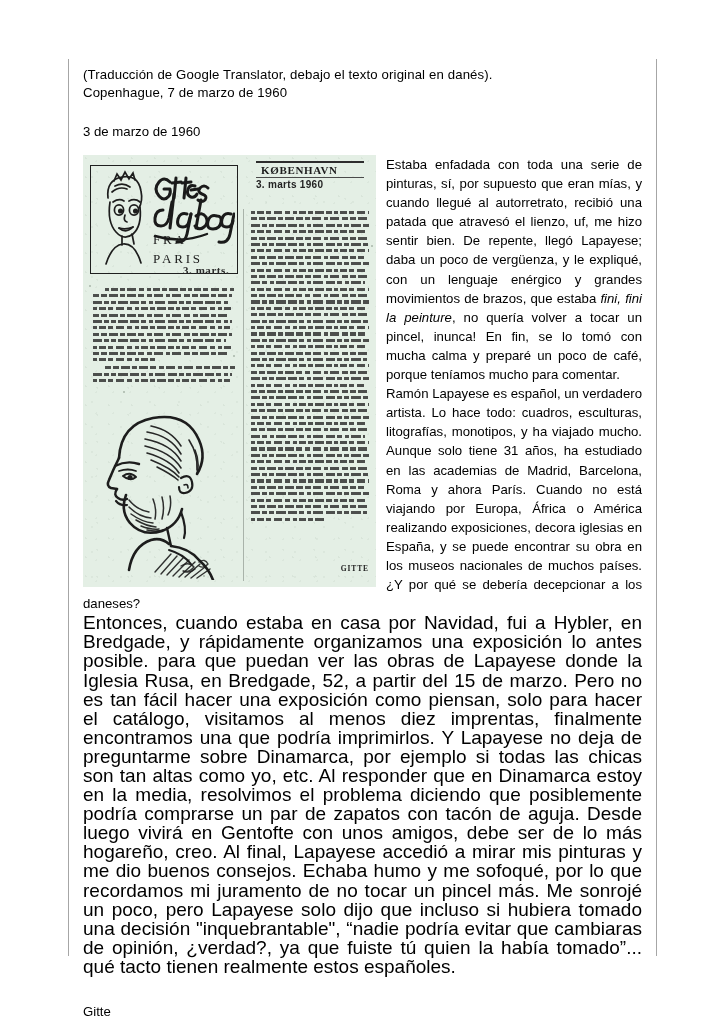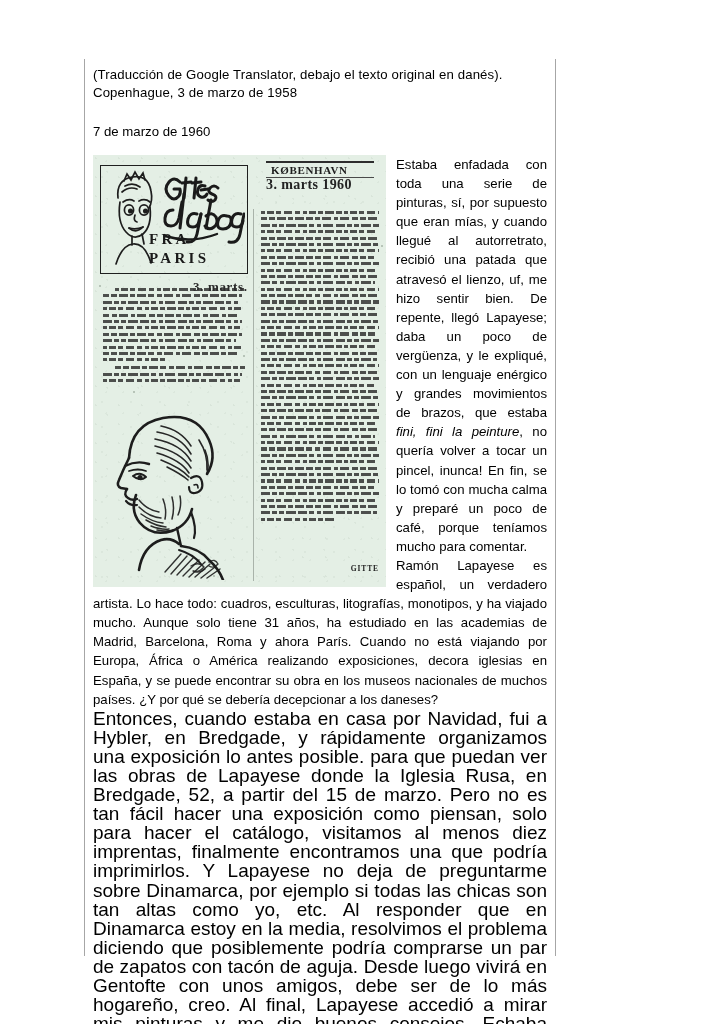--- a/index.html
+++ b/index.html
@@ -20,27 +20,26 @@
     position: relative;
     width: 724px;
     height: 1024px;
     background: #ffffff;
   }
 
   #content-box {
     position: absolute;
     left: 68px;
     top: 59px;
-    width: 472px;
+    width: 589px;
     height: 897px;
     border-left: 1px solid #a6a6a6;
     border-right: 1px solid #a6a6a6;
     box-sizing: border-box;
-    padding: 0 8px;
-    margin-left: 16px;
+    padding: 0 14px;
   }
 
   
   .meta-line {
     font-size: 13.2px;
     line-height: 17.5px;
     letter-spacing: 0.01em;
   }
   #meta-block { padding-top: 7px; }
 
@@ -133,59 +132,59 @@
     line-height: 12px;
     padding-left: 5px;
   }
   #masthead-rule-mid {
     height: 1px;
     background: #4a4a4a;
     width: 108px;
     margin: 1px 0;
   }
   #masthead-date {
-    font-family: Liberation Serif, serif;
+    font-family: Liberation Sans, sans-serif;
     font-weight: bold;
-    font-size: 14px;
+    font-size: 10px;
     color: #232323;
     line-height: 11px;
     letter-spacing: 0.03em;
   }
 
   
   #clip-logo {
     position: absolute;
     left: 7px;
     top: 10px;
     width: 146px;
     height: 107px;
     border: 1.6px solid #1f1f1f;
     background: transparent;
   }
   #logo-face { position: absolute; left: 3px; top: 2px; }
   #logo-script { position: absolute; left: 60px; top: 4px; }
   #logo-fra-paris {
     position: absolute;
-    left: 48px;
+    left: 62px;
     bottom: 5px;
     font-family: "Liberation Serif", serif;
-    font-weight: bold;
-    font-size: 15px;
+    font-weight: normal;
+    font-size: 13px;
     letter-spacing: 0.22em;
     color: #1a1a1a;
   }
 
   
   #clip-col-date {
     position: absolute;
     left: 100px;
-    top: 122px;
+    top: 106px;
     font-family: "Liberation Serif", serif;
     font-weight: bold;
-    font-size: 13px;
+    font-size: 11px;
     color: #2a2a2a;
     letter-spacing: 0.05em;
   }
 
   
   .fauxcol { position: absolute; }
   .fauxline {
     height: 3.1px;
     margin-bottom: 3.3px;
     background:
@@ -283,25 +282,25 @@
 </style>
 </head>
 <body>
 
 <div id="page">
 
   <div id="content-box">
 
     <div id="meta-block">
       <div class="meta-line">(Traducción de Google Translator, debajo el texto original en danés).</div>
-      <div class="meta-line">Copenhague, 3 de marzo de 1958</div>
+      <div class="meta-line">Copenhague, 7 de marzo de 1960</div>
     </div>
 
 
-    <div id="date-line">7 de marzo de 1960</div>
+    <div id="date-line">3 de marzo de 1960</div>
 
     <div id="flow">
 
       <figure id="clipping">
 
         <div class="clip-noise"></div>
 
         <div id="clip-col-rule"></div>
 
         <div id="clip-logo">

